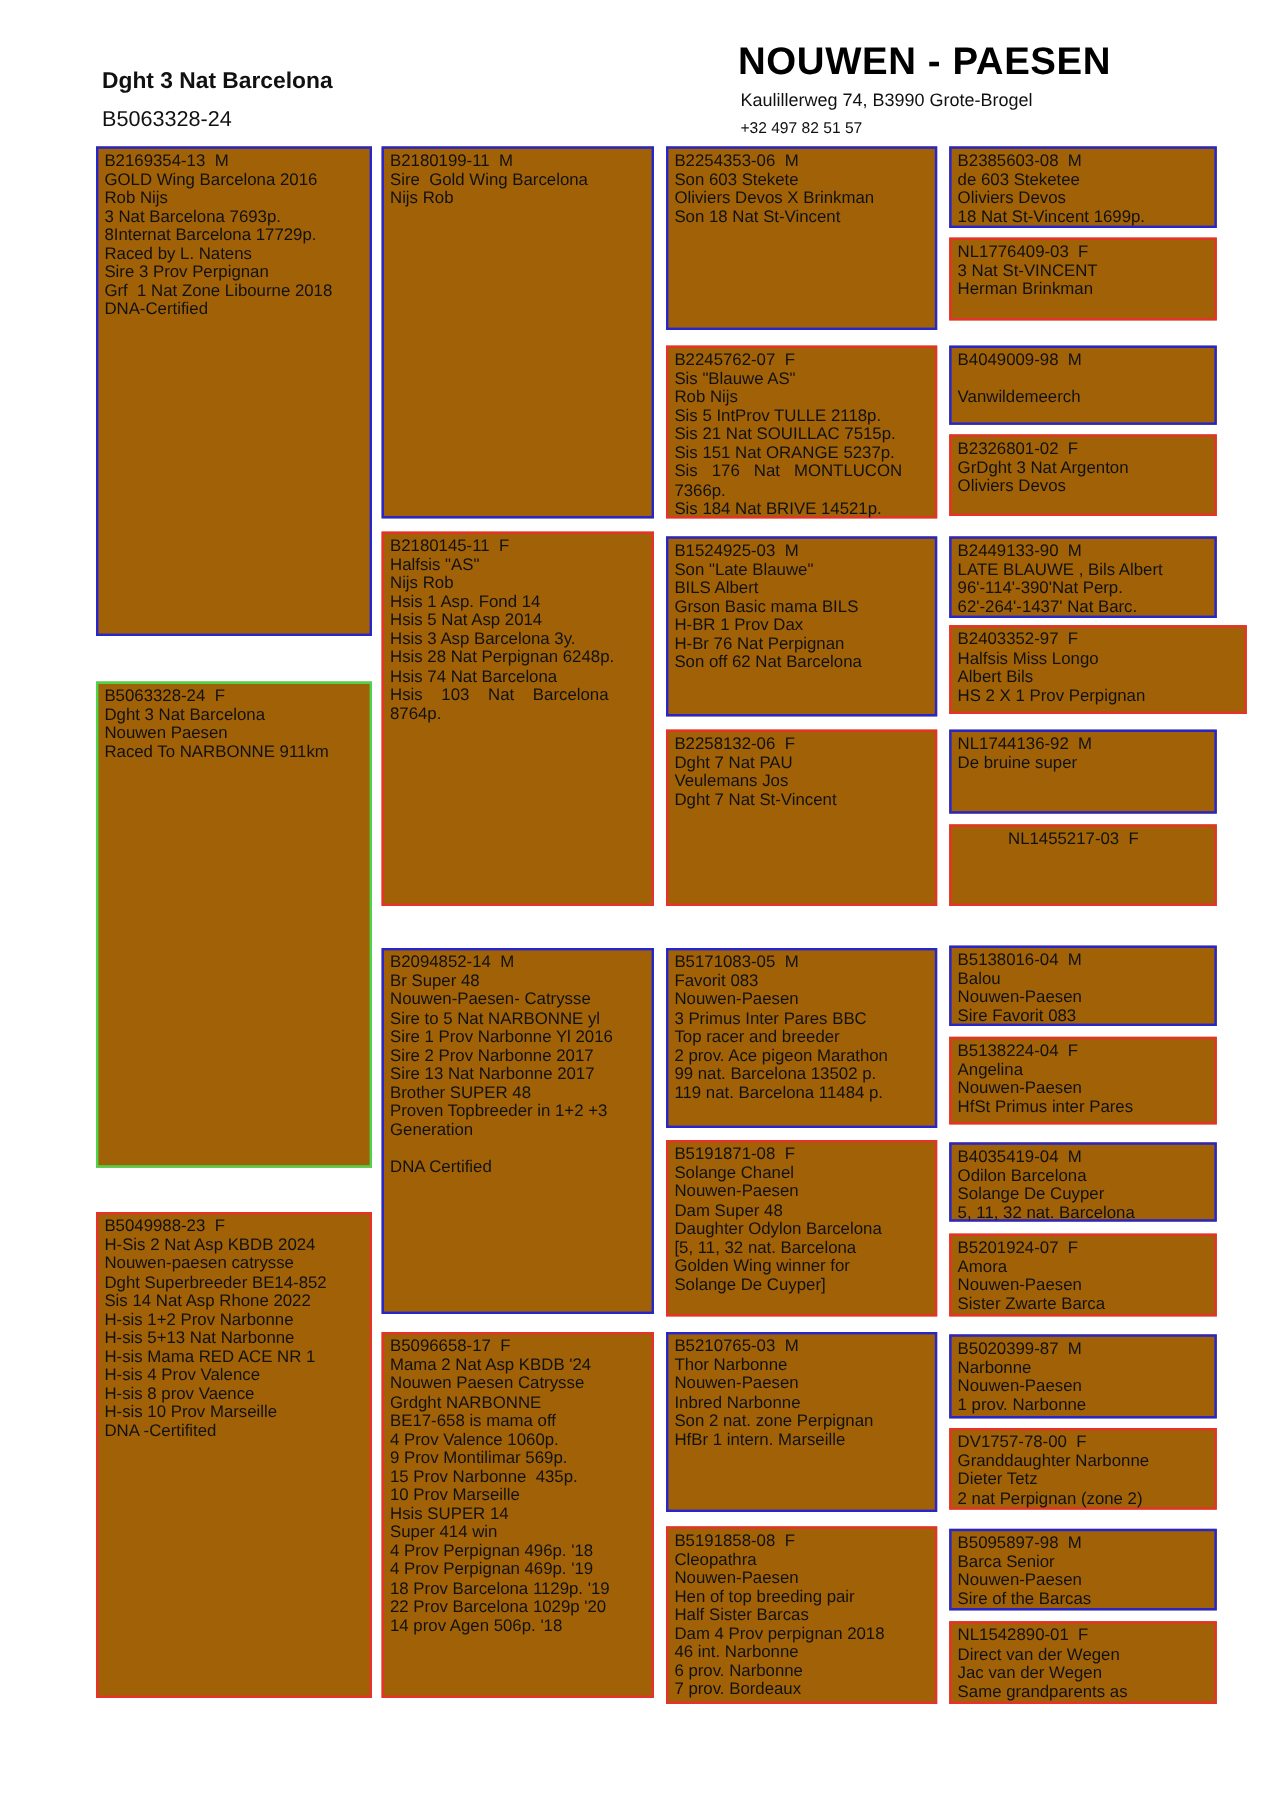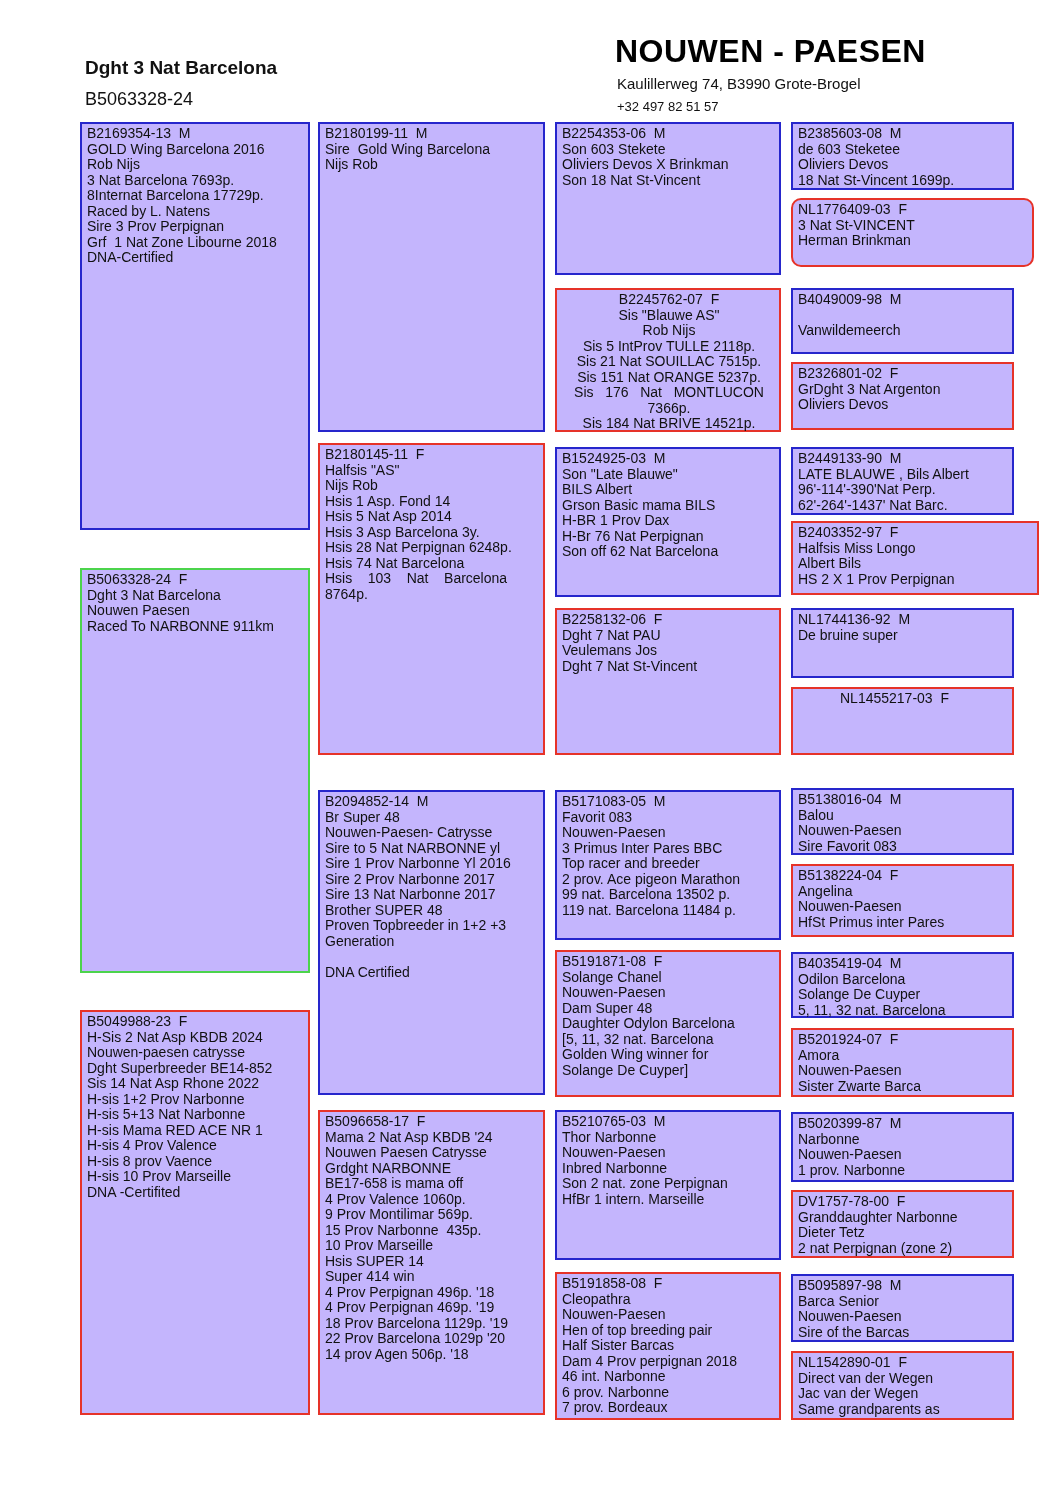--- a/index.html
+++ b/index.html
@@ -28,21 +28,21 @@
     position:absolute;left:617px;top:75px;
     font-size:15px;color:#111;
   }
   .loft-phone{
     position:absolute;left:617px;top:99px;
     font-size:13px;color:#111;
   }
   .pbox{
     position:absolute;
     border:2px solid #000;
-    background:#c4b5fd;
+    background:#a16207;
     box-sizing:border-box;
     padding:2px 3px 0 5px;
     overflow:visible;
   }
   .pline{
     font-size:14px;
     line-height:15.5px;
     white-space:pre-wrap;
     color:#111;
   }
@@ -136,21 +136,21 @@
         <div class="pline">18 Prov Barcelona 1129p. '19</div>
         <div class="pline">22 Prov Barcelona 1029p '20</div>
         <div class="pline">14 prov Agen 506p. '18</div>
       </div>
       <div class="pbox" style="left: 555px; top: 122px; width: 226px; height: 153px; border-color: rgb(38, 38, 204);">
         <div class="pline">B2254353-06  M</div>
         <div class="pline">Son 603 Stekete</div>
         <div class="pline">Oliviers Devos X Brinkman</div>
         <div class="pline">Son 18 Nat St-Vincent</div>
       </div>
-      <div class="pbox" style="left: 555px; top: 288px; width: 226px; height: 144px; border-color: rgb(230, 51, 41); text-align: center;">
+      <div class="pbox" style="left: 555px; top: 288px; width: 226px; height: 144px; border-color: rgb(230, 51, 41);">
         <div class="pline">B2245762-07  F</div>
         <div class="pline">Sis "Blauwe AS"</div>
         <div class="pline">Rob Nijs</div>
         <div class="pline">Sis 5 IntProv TULLE 2118p.</div>
         <div class="pline">Sis 21 Nat SOUILLAC 7515p.</div>
         <div class="pline">Sis 151 Nat ORANGE 5237p.</div>
         <div class="pline">Sis   176   Nat   MONTLUCON</div>
         <div class="pline">7366p.</div>
         <div class="pline">Sis 184 Nat BRIVE 14521p.</div>
       </div>
@@ -207,21 +207,21 @@
         <div class="pline">46 int. Narbonne</div>
         <div class="pline">6 prov. Narbonne</div>
         <div class="pline">7 prov. Bordeaux</div>
       </div>
       <div class="pbox" style="left: 791px; top: 122px; width: 223px; height: 68px; border-color: rgb(38, 38, 204);">
         <div class="pline">B2385603-08  M</div>
         <div class="pline">de 603 Steketee</div>
         <div class="pline">Oliviers Devos</div>
         <div class="pline">18 Nat St-Vincent 1699p.</div>
       </div>
-      <div class="pbox" style="left: 791px; top: 198px; width: 243px; height: 69px; border-color: rgb(230, 51, 41); border-radius: 10px;">
+      <div class="pbox" style="left: 791px; top: 198px; width: 223px; height: 69px; border-color: rgb(230, 51, 41);">
         <div class="pline">NL1776409-03  F</div>
         <div class="pline">3 Nat St-VINCENT</div>
         <div class="pline">Herman Brinkman</div>
       </div>
       <div class="pbox" style="left: 791px; top: 288px; width: 223px; height: 66px; border-color: rgb(38, 38, 204);">
         <div class="pline">B4049009-98  M</div>
         <div class="pline">&nbsp;</div>
         <div class="pline">Vanwildemeerch</div>
       </div>
       <div class="pbox" style="left: 791px; top: 362px; width: 223px; height: 68px; border-color: rgb(230, 51, 41);">

